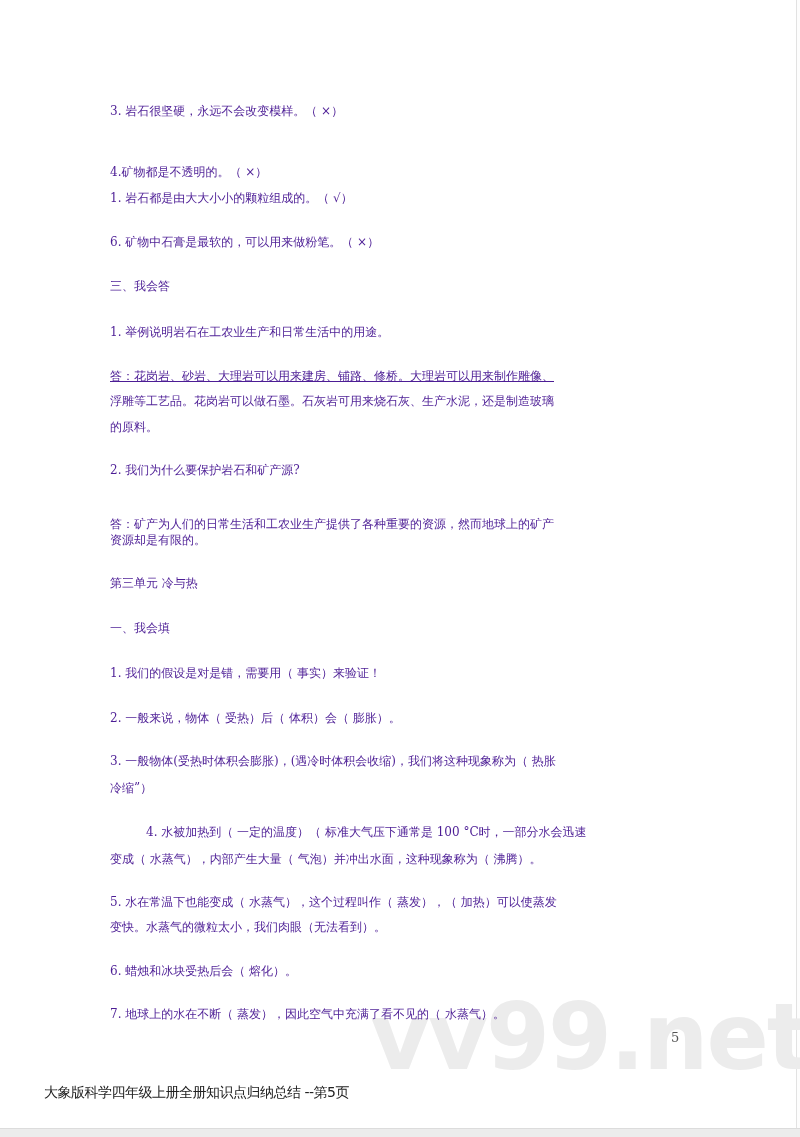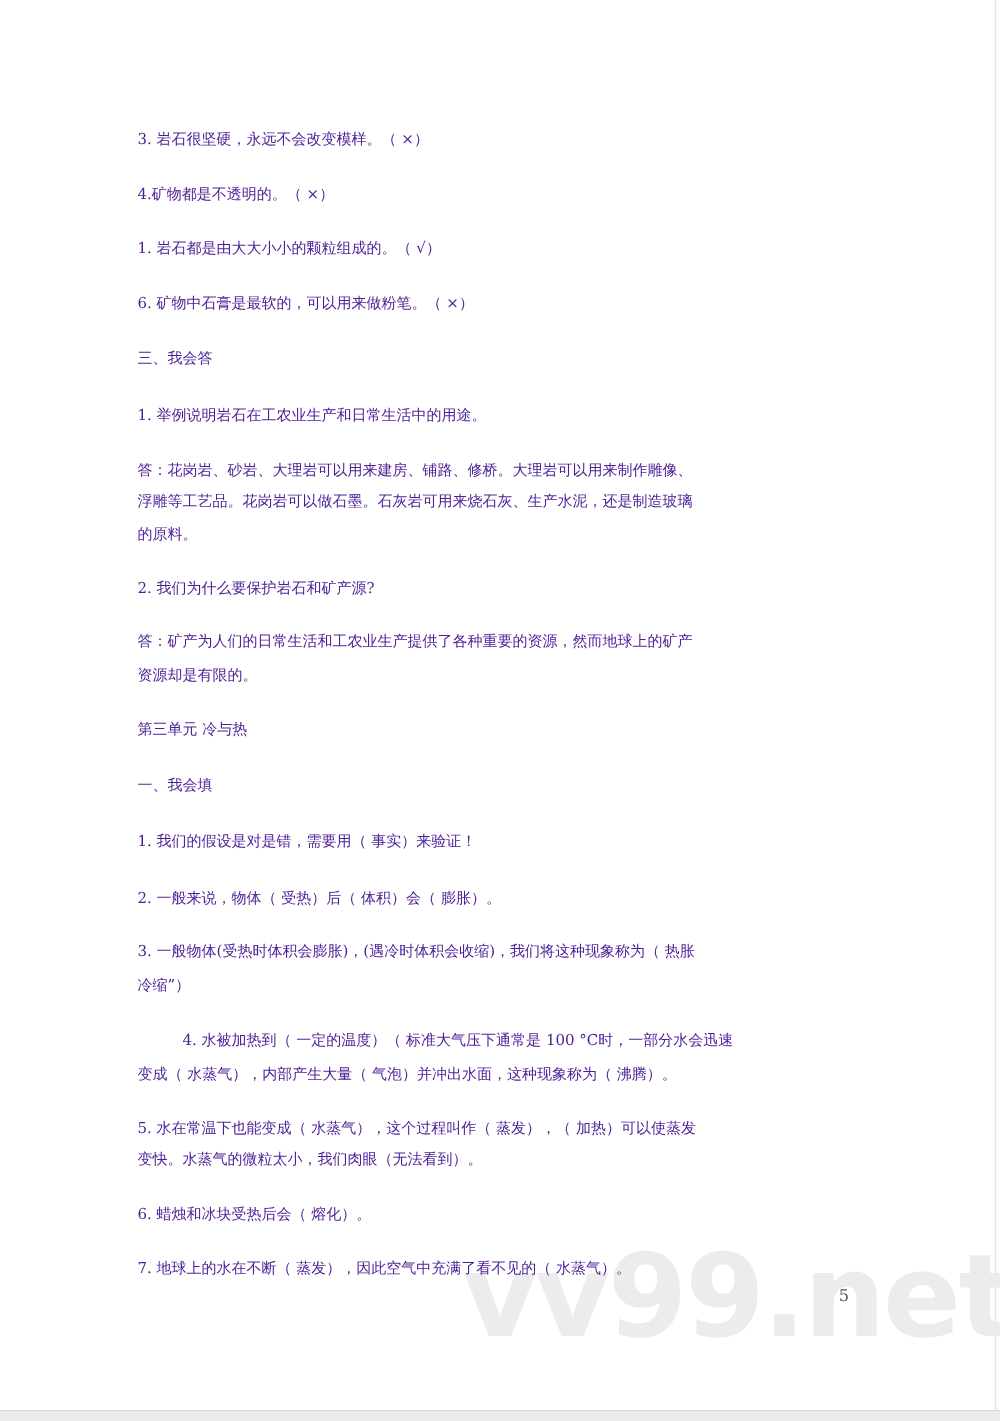--- a/index.html
+++ b/index.html
@@ -41,39 +41,40 @@
     font-size: 14px; color: #222; letter-spacing: -0.5px;
   }
 </style>
 </head>
 <body>
 
 <div class="page">
   <div class="watermark">vv99.net</div>
   <div id="lines">
       <div class="line" style="top: 98px;">3. 岩石很坚硬，永远不会改变模样。（ ×）</div>
-      <div class="line" style="top: 142px;">4.矿物都是不透明的。（ ×）</div>
+      <div class="line" style="top: 159px;">4.矿物都是不透明的。（ ×）</div>
       <div class="line" style="top: 185px;">1. 岩石都是由大大小小的颗粒组成的。（ √）</div>
       <div class="line" style="top: 229px;">6. 矿物中石膏是最软的，可以用来做粉笔。（ ×）</div>
       <div class="line" style="top: 273px;">三、我会答</div>
       <div class="line" style="top: 319px;">1. 举例说明岩石在工农业生产和日常生活中的用途。</div>
-      <div class="line" style="top: 363px;">答：花岗岩、砂岩、大理岩可以用来建房、铺路、修桥。大理岩可以用来制作雕像、</div>
+      <div class="line" style="top: 363px; text-decoration: underline;">答：花岗岩、砂岩、大理岩可以用来建房、铺路、修桥。大理岩可以用来制作雕像、</div>
       <div class="line" style="top: 388px;">浮雕等工艺品。花岗岩可以做石墨。石灰岩可用来烧石灰、生产水泥，还是制造玻璃</div>
       <div class="line" style="top: 414px;">的原料。</div>
       <div class="line" style="top: 457px;">2. 我们为什么要保护岩石和矿产源?</div>
-      <div class="line" style="top: 500px;">答：矿产为人们的日常生活和工农业生产提供了各种重要的资源，然而地球上的矿产</div>
+      <div class="line" style="top: 511px;">答：矿产为人们的日常生活和工农业生产提供了各种重要的资源，然而地球上的矿产</div>
       <div class="line" style="top: 527px;">资源却是有限的。</div>
       <div class="line" style="top: 570px;">第三单元  冷与热</div>
       <div class="line" style="top: 615px;">一、我会填</div>
       <div class="line" style="top: 660px;">1. 我们的假设是对是错，需要用（ 事实）来验证！</div>
       <div class="line" style="top: 705px;">2. 一般来说，物体（ 受热）后（ 体积）会（ 膨胀）。</div>
       <div class="line" style="top: 748px;">3. 一般物体(受热时体积会膨胀)，(遇冷时体积会收缩)，我们将这种现象称为（ 热胀</div>
       <div class="line" style="top: 775px;">冷缩”）</div>
       <div class="line" style="top: 819px; margin-left: 36px;">4. 水被加热到（ 一定的温度）（ 标准大气压下通常是   100 °C时，一部分水会迅速</div>
       <div class="line" style="top: 846px;">变成（ 水蒸气），内部产生大量（ 气泡）并冲出水面，这种现象称为（ 沸腾）。</div>
       <div class="line" style="top: 889px;">5. 水在常温下也能变成（ 水蒸气），这个过程叫作（ 蒸发），（ 加热）可以使蒸发</div>
       <div class="line" style="top: 914px;">变快。水蒸气的微粒太小，我们肉眼（无法看到）。</div>
       <div class="line" style="top: 958px;">6. 蜡烛和冰块受热后会（ 熔化）。</div>
       <div class="line" style="top: 1001px;">7. 地球上的水在不断（ 蒸发），因此空气中充满了看不见的（ 水蒸气）。</div>
     </div>
   <div class="page-num">5</div>
+  <div class="footer">大象版科学四年级上册全册知识点归纳总结 --第5页</div>
 </div>
 <div class="bottom-band"></div>
 
 </body></html>

